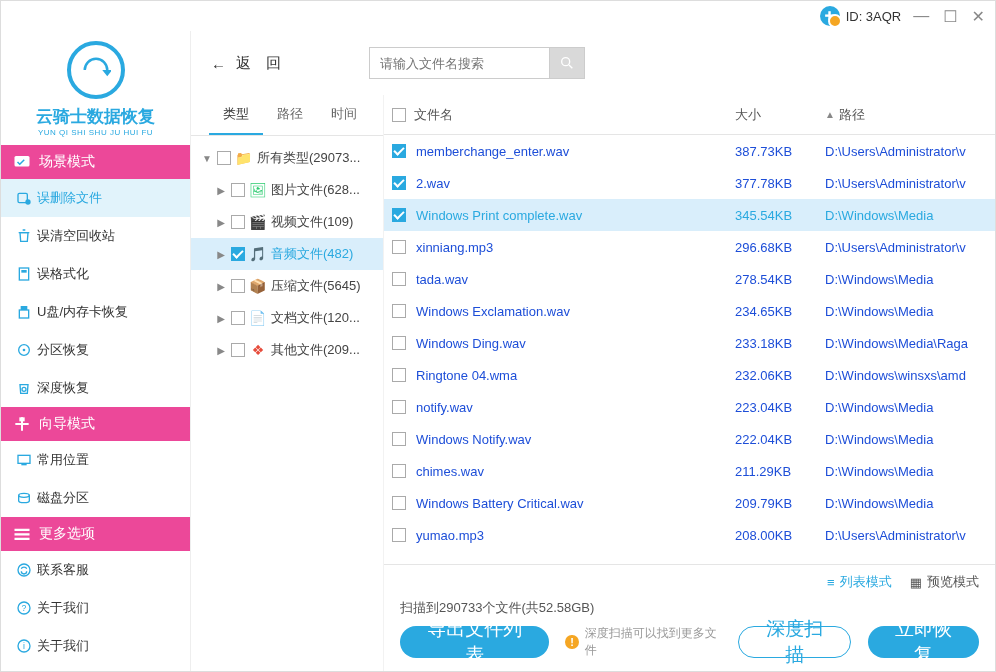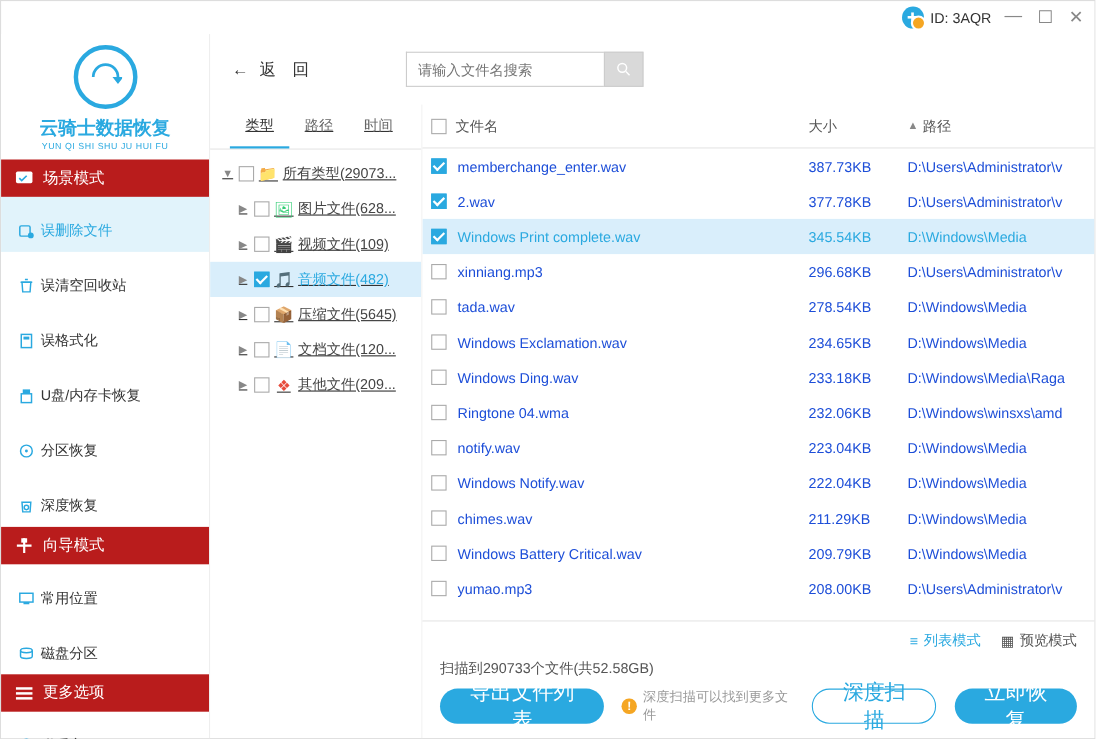--- a/index.html
+++ b/index.html
@@ -11,33 +11,33 @@
 .titlebar .id-icon::after { content:""; position:absolute; right:-2px; bottom:-2px; width:10px; height:10px; background:#f5a623; border-radius:50%; border:2px solid #fff; }
 .win-controls { display: flex; gap: 14px; color: #888; font-size: 16px; }
 .win-controls span { cursor: pointer; }
 .body { flex: 1; display: flex; min-height: 0; }
 .sidebar { width: 190px; background: #fff; display: flex; flex-direction: column; border-right: 1px solid #eee; }
 .logo-area { padding: 10px 12px 8px; text-align: center; }
 .logo-circle { width: 58px; height: 58px; border: 4px solid #2aa9e0; border-radius: 50%; margin: 0 auto 6px; position: relative; display:flex; align-items:center; justify-content:center; }
 .logo-circle svg { width: 30px; height: 30px; }
 .logo-title { color: #2aa9e0; font-size: 17px; font-weight: bold; }
 .logo-sub { color: #2aa9e0; font-size: 8px; letter-spacing: 0.5px; }
-.side-section-header { background: #b91c1c; color: #fff; padding: 8px 12px; display: flex; align-items: center; gap: 8px; font-size: 14px; }
+.side-section-header { background: #ec4899; color: #fff; padding: 8px 12px; display: flex; align-items: center; gap: 8px; font-size: 14px; }
 .side-section-header .hicon { width: 18px; height: 16px; display:inline-flex; align-items:center; justify-content:center; }
-.side-item { padding: 22px 14px 10px 36px; display: flex; align-items: center; gap: 10px; color: #333; cursor: pointer; position:relative; }
+.side-item { padding: 10px 14px 10px 36px; display: flex; align-items: center; gap: 10px; color: #333; cursor: pointer; position:relative; }
 .side-item .sicon { position:absolute; left:14px; width:18px; height:18px; display:flex; align-items:center; justify-content:center; }
 .side-item.selected { background: #e1f3fb; color: #2aa9e0; }
 .main { flex: 1; display: flex; flex-direction: column; min-width: 0; }
 .toolbar { height: 64px; display: flex; align-items: center; padding: 0 20px; gap: 14px; }
 .back-btn { display: flex; align-items: center; gap: 10px; color: #333; cursor: pointer; font-size:15px; }
 .search-wrap { display: flex; align-items: flex-end; margin-left: 74px; }
 .search-input { width: 180px; height: 32px; border: 1px solid #ccc; border-right: none; padding: 0 10px; font-size: 13px; color:#999; }
 .search-btn { width: 36px; height: 32px; background: #d9d9d9; border: 1px solid #ccc; display: flex; align-items: center; justify-content: center; color: #fff; cursor:pointer; }
 .content { flex: 1; display: flex; min-height: 0; }
-.tree-panel { width: 192px; display: flex; flex-direction: column; text-decoration: underline; }
+.tree-panel { width: 192px; display: flex; flex-direction: column; }
 .tree-tabs { display: flex; border-bottom: 1px solid #e5e5e5; padding-left: 18px; }
 .tree-tab { padding: 10px 14px; font-size: 13px; color: #666; cursor: pointer; }
 .tree-tab.active { color: #333; border-bottom: 2px solid #2aa9e0; }
 .tree-body { flex: 1; overflow: hidden; padding-top: 6px; }
 .tree-row { display: flex; align-items: center; height: 32px; padding-left: 10px; gap: 4px; font-size: 13px; color: #444; cursor:pointer; white-space: nowrap; }
 .tree-row.selected { background: #d9eefb; color: #2aa9e0; }
 .tree-expand { width: 12px; text-align: center; color: #888; font-size: 10px; }
 .tree-check { width: 14px; height: 14px; border: 1px solid #aaa; display:inline-block; position:relative; }
 .tree-check.checked { background:#2aa9e0; border-color:#2aa9e0; }
 .tree-check.checked::after { content:""; position:absolute; left:3px; top:0px; width:4px; height:8px; border:solid #fff; border-width:0 2px 2px 0; transform:rotate(45deg); }

